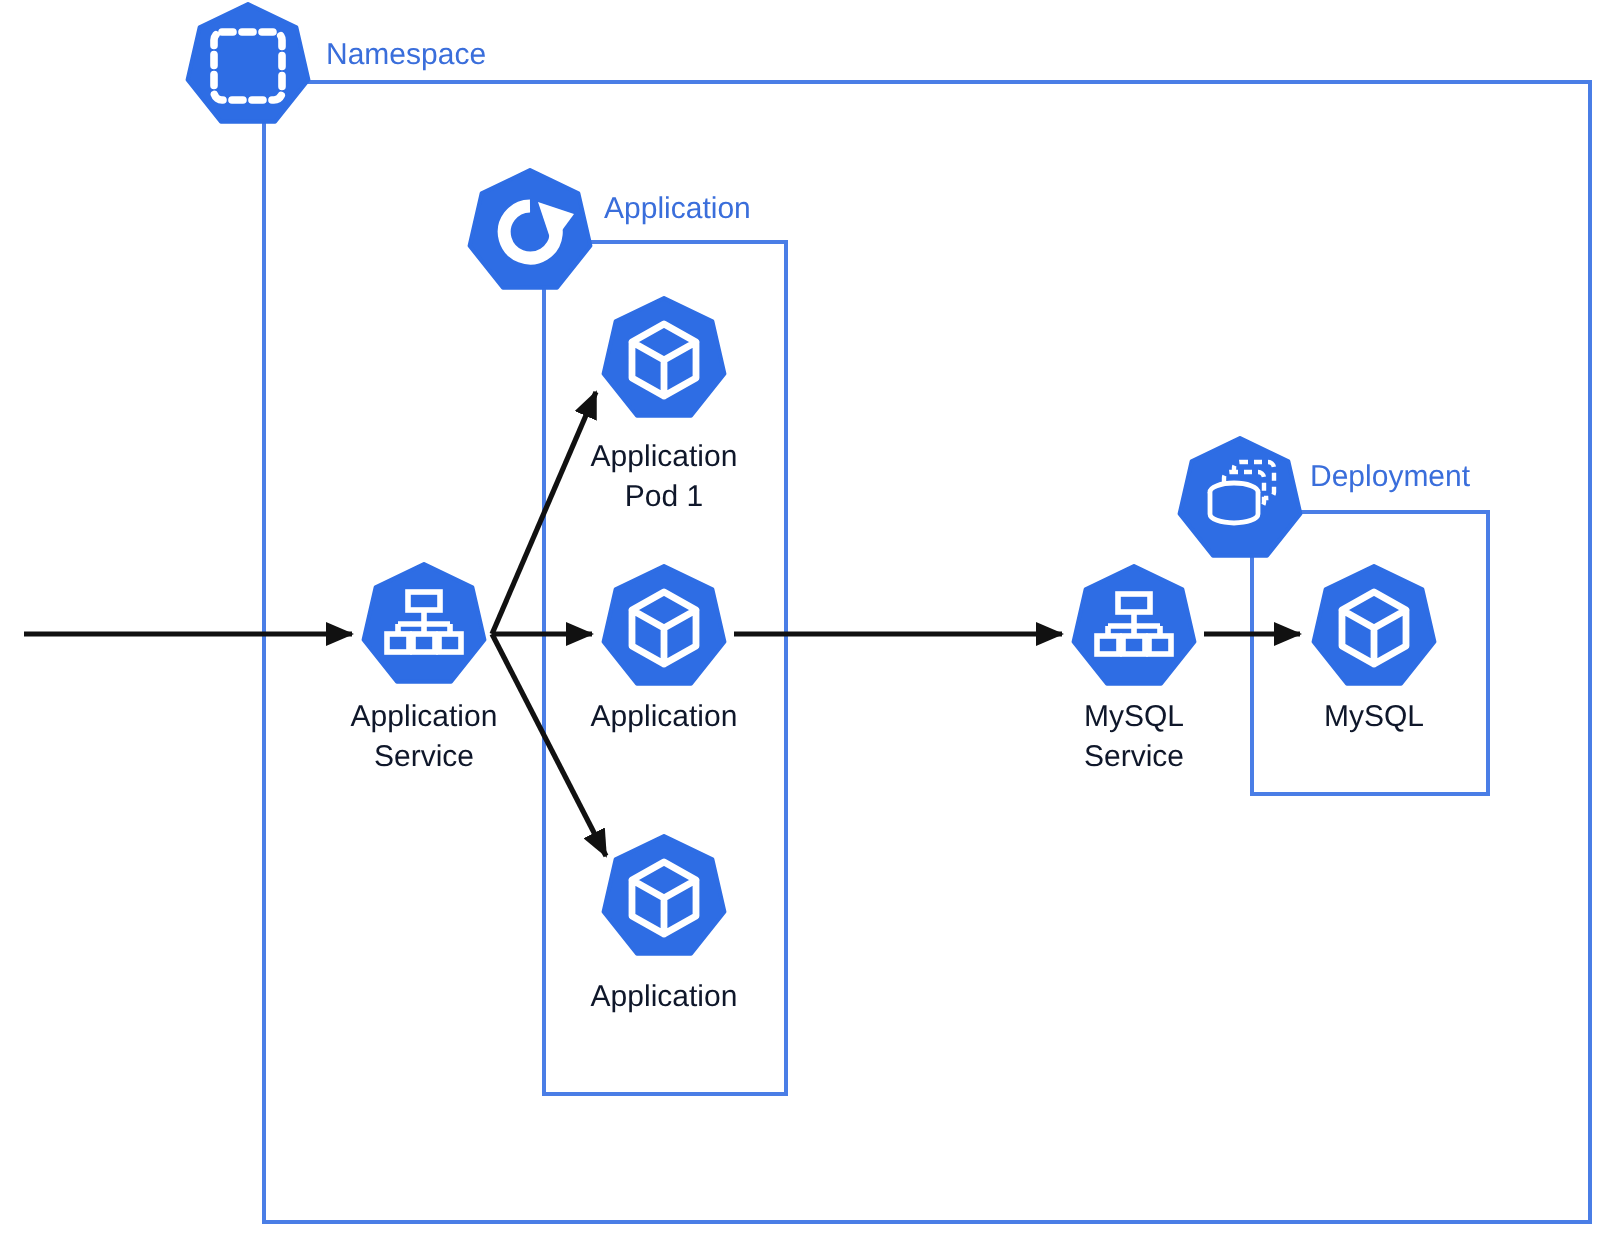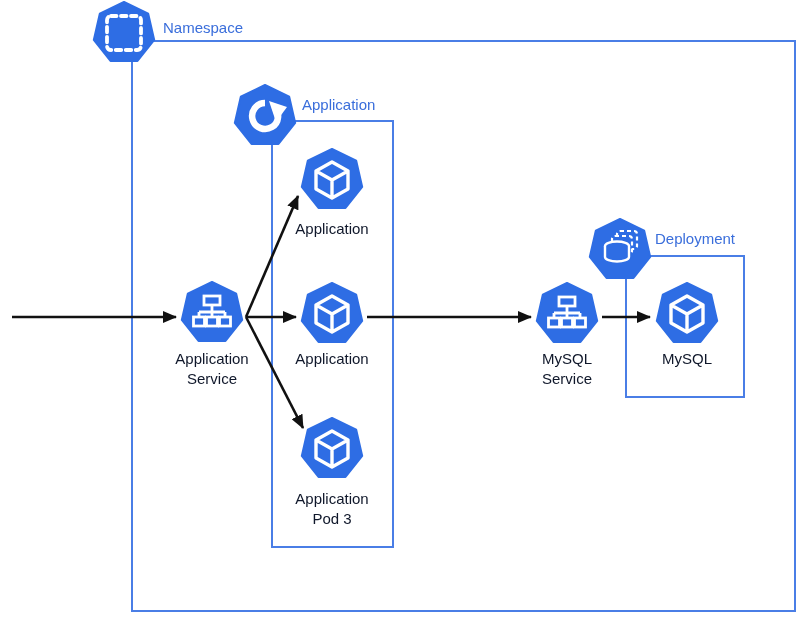--- a/index.html
+++ b/index.html
@@ -89,27 +89,27 @@
     <path d="M32 1 L7.8 12.7 L1.8 38.9 L18.5 59.9 L45.5 59.9 L62.2 38.9 L56.2 12.7 Z" fill="#2e6de4" stroke="#2e6de4" stroke-width="2" stroke-linejoin="round"></path>
     <path d="M32 14 L48 23 L48 41 L32 50 L16 41 L16 23 Z M16 23 L32 32 M48 23 L32 32 M32 32 L32 50" fill="none" stroke="#ffffff" stroke-width="3.4" stroke-linejoin="round" stroke-linecap="round"></path>
   </svg>
 
   <div class="node-label" style="left:147px;top:349px;">
     <div>Application</div>
     <div>Service</div>
   </div>
   <div class="node-label" style="left:267px;top:219px;">
     <div>Application</div>
+    <div>Pod 1</div>
   </div>
   <div class="node-label" style="left:267px;top:349px;">
     <div>Application</div>
   </div>
   <div class="node-label" style="left:267px;top:489px;">
     <div>Application</div>
-    <div>Pod 3</div>
   </div>
   <div class="node-label" style="left:502px;top:349px;">
     <div>MySQL</div>
     <div>Service</div>
   </div>
   <div class="node-label" style="left:622px;top:349px;">
     <div>MySQL</div>
   </div>
 
   <svg class="arrow-layer" width="800" height="618" viewBox="0 0 800 618">

